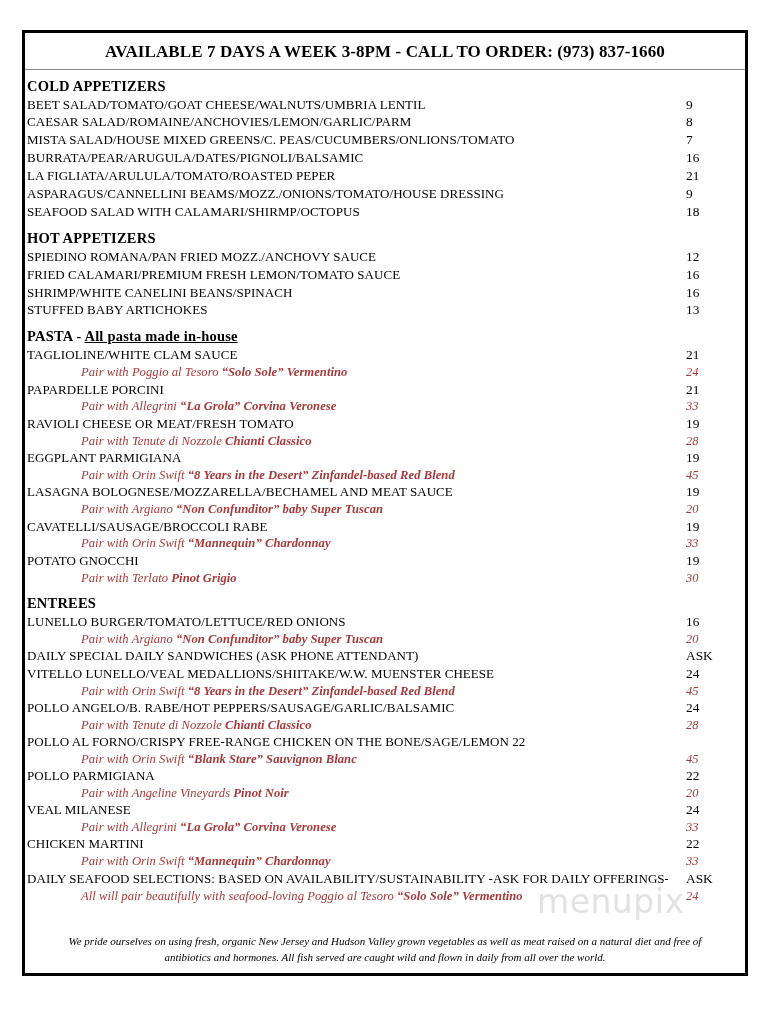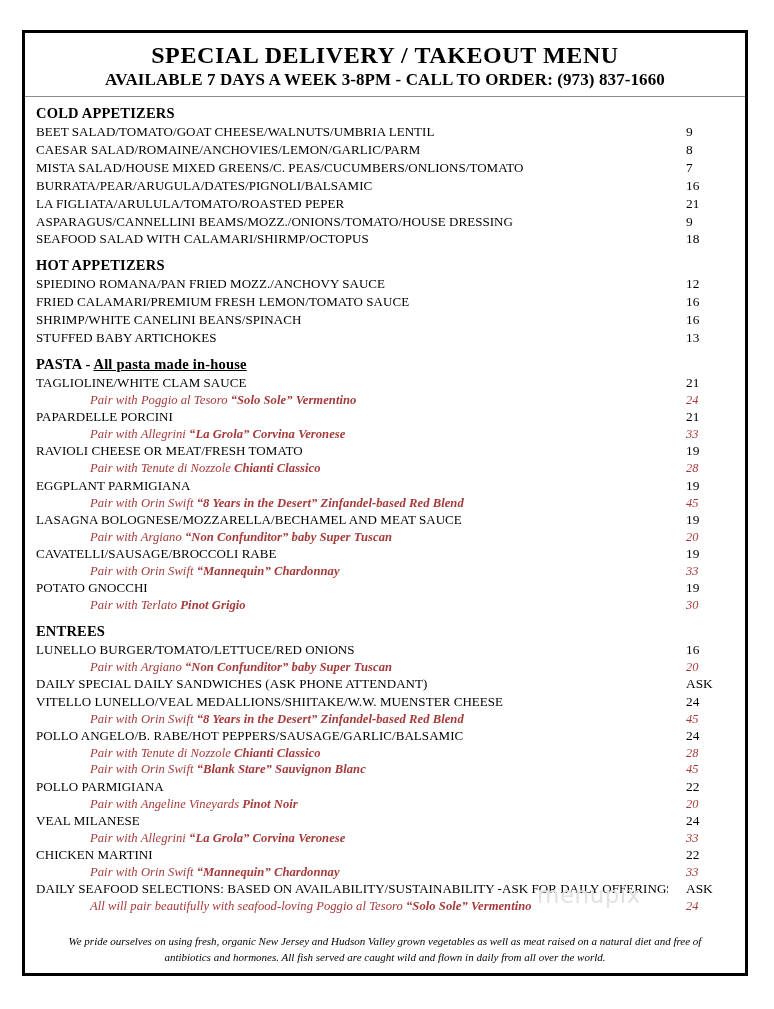--- a/index.html
+++ b/index.html
@@ -36,21 +36,21 @@
     letter-spacing: 0.6px;
     line-height: 1.15;
   }
   .subtitle {
     font-size: 17px;
     font-weight: bold;
     letter-spacing: 0.1px;
     line-height: 1.15;
   }
   .body-area {
-    padding: 6px 13px 0 11px;
+    padding: 6px 13px 0 2px;
     position: relative;
   }
   .section-head {
     font-size: 14.5px;
     font-weight: bold;
     letter-spacing: 0.2px;
     margin-top: 9px;
     margin-bottom: 1px;
   }
   .section-head.first { margin-top: 2px; }
@@ -98,33 +98,32 @@
     font-size: 11px;
     line-height: 1.45;
     padding: 0 42px;
     box-sizing: border-box;
   }
   .watermark {
     position: absolute;
     left: 537px;
     top: 882px;
     font-family: "DejaVu Sans", sans-serif;
-    font-size: 23px;
+    font-size: 33px;
     color: #e2e2e2;
     letter-spacing: 0.5px;
     user-select: none;
   }
 </style>
 </head>
 <body>
 
 <div class="page">
 
   <div class="header">
-    <div class="title">SPECIAL DELIVERY / TAKEOUT MENU</div>
     <div class="subtitle">AVAILABLE 7 DAYS A WEEK 3-8PM - CALL TO ORDER:  (973) 837-1660</div>
   </div>
 
   <div class="body-area" id="sections-root">
       <div class="section-head first"><span>COLD APPETIZERS</span></div>
       <div class="row">
         <div class="name">BEET SALAD/TOMATO/GOAT CHEESE/WALNUTS/UMBRIA LENTIL</div>
         <div class="price">9</div>
       </div>
       <div class="row">
@@ -247,20 +246,24 @@
         <div class="price">45</div>
       </div>
       <div class="row">
         <div class="name">POLLO ANGELO/B. RABE/HOT PEPPERS/SAUSAGE/GARLIC/BALSAMIC</div>
         <div class="price">24</div>
       </div>
       <div class="row pair">
         <div class="name"><span>Pair with Tenute di Nozzole </span><span class="wine">Chianti Classico</span></div>
         <div class="price">28</div>
       </div>
+      <div class="row">
+        <div class="name">POLLO AL FORNO/CRISPY FREE-RANGE CHICKEN ON THE BONE/SAGE/LEMON 22</div>
+        <div class="price"></div>
+      </div>
       <div class="row pair">
         <div class="name"><span>Pair with Orin Swift </span><span class="wine">“Blank Stare” Sauvignon Blanc</span></div>
         <div class="price">45</div>
       </div>
       <div class="row">
         <div class="name">POLLO PARMIGIANA</div>
         <div class="price">22</div>
       </div>
       <div class="row pair">
         <div class="name"><span>Pair with Angeline Vineyards </span><span class="wine">Pinot Noir</span></div>

